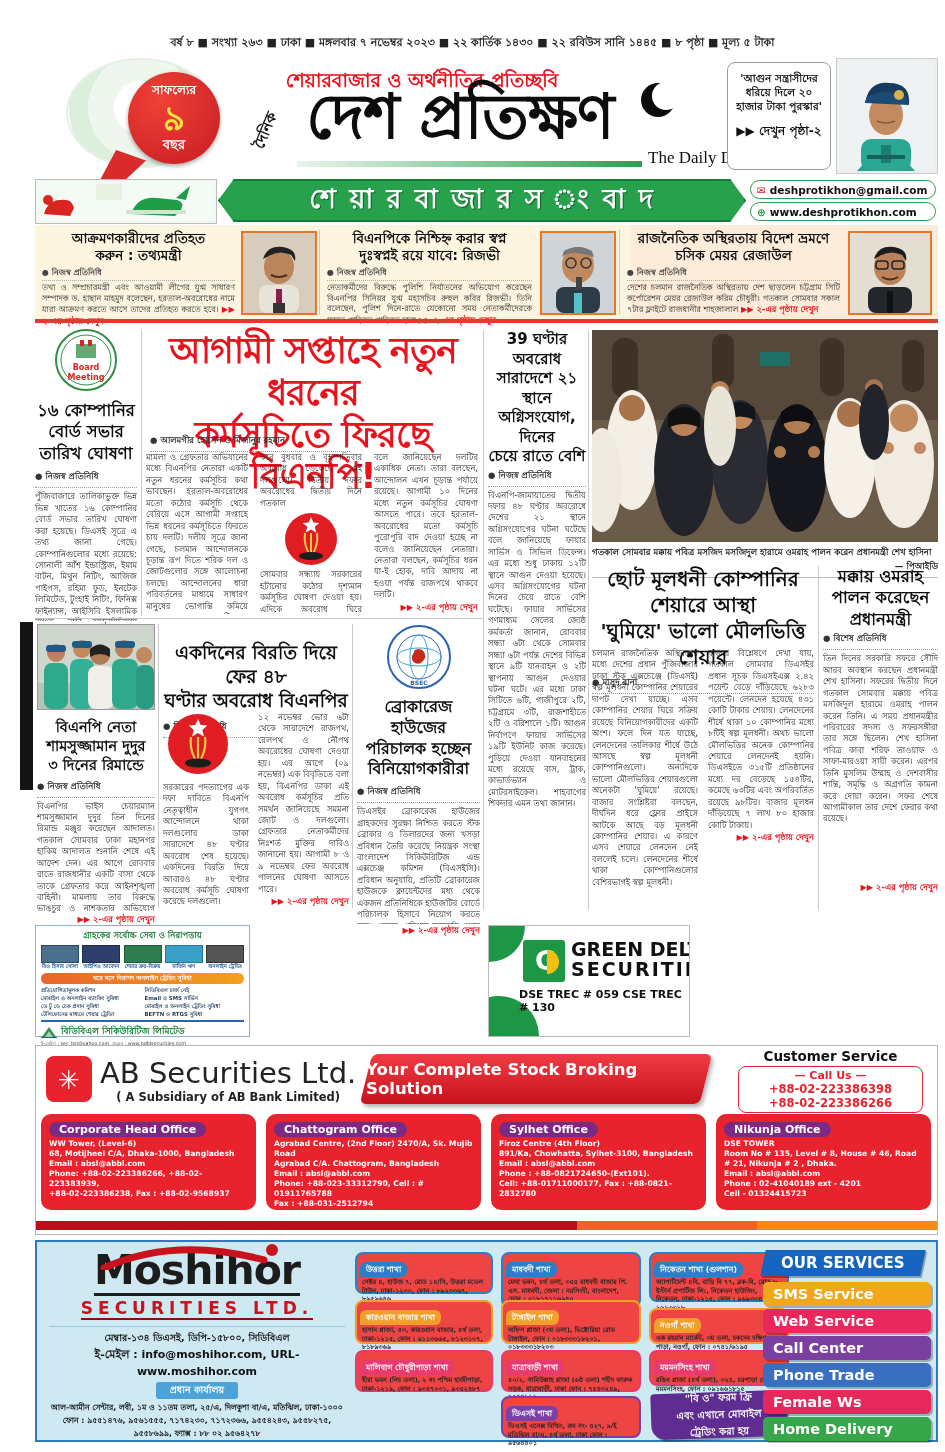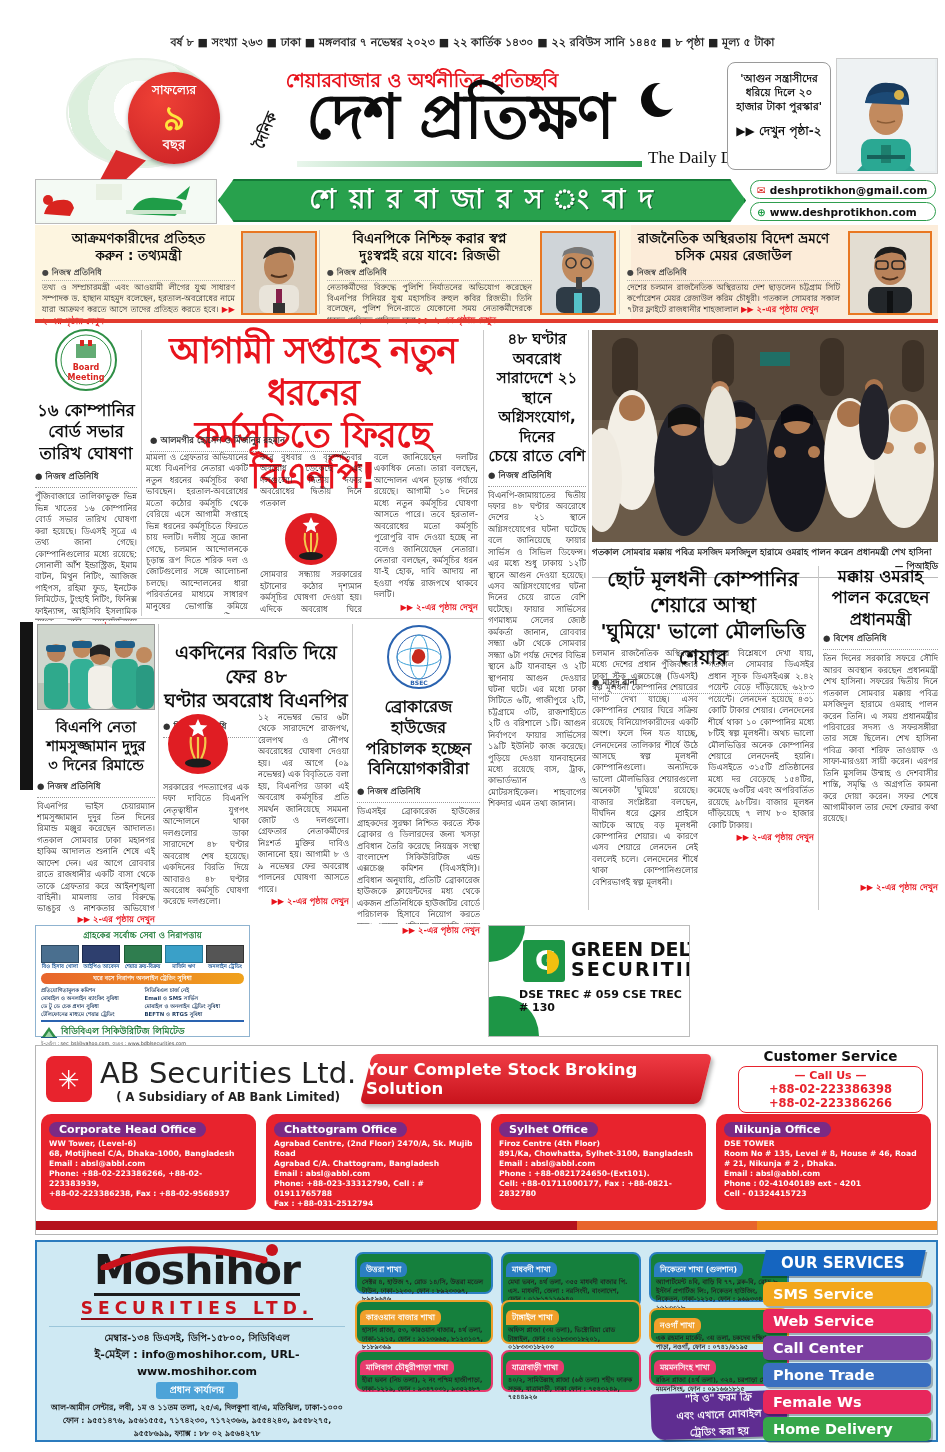--- a/index.html
+++ b/index.html
@@ -48,21 +48,21 @@
   .strip{left:35px;top:225px;width:903px;height:94px;background:linear-gradient(90deg,#fdf5e0 0 66%,#fcecd9 66%);}
   .t-h{font-size:13.5px;font-weight:bold;text-align:center;line-height:1.25;color:#0d0d0d;}
   .t-byline{font-size:8px;font-weight:bold;color:#444;border-bottom:1px dotted #aaa;margin:2px 0;padding-bottom:1px;}
   .t-body{font-size:8px;line-height:1.35;text-align:justify;color:#222;}
   .t-photo{position:absolute;border:2.5px solid #e87722;background:#ddd;}
   
   .ad-box{position:absolute;top:925px;height:112px;background:#fff;border:1.5px solid #9bbdd6;box-sizing:border-box;}
   .office-card{position:absolute;width:215px;height:96px;background:#e8232d;border-radius:10px;color:#fff;padding:4px 8px;box-sizing:border-box;}
   .office-pill{display:inline-block;background:#7b2a84;border-radius:9px;padding:1px 10px;font-size:11px;font-weight:bold;margin-bottom:2px;}
   .office-line{font-size:7.6px;font-weight:bold;line-height:1.32;}
-  .branch{position:absolute;background:#15803d;border-radius:8px;box-sizing:border-box;padding:3px 5px;}
+  .branch{position:absolute;background:#ef4444;border-radius:8px;box-sizing:border-box;padding:3px 5px;}
   .branch .bt{display:inline-block;color:#fff;font-size:7.8px;font-weight:bold;border-radius:6px 6px 6px 0;padding:1px 6px;margin:-8px 0 1px -2px;}
   .branch .bb{font-size:6.4px;font-weight:bold;line-height:1.35;color:#222;}
   .svc{position:absolute;left:0;width:168px;height:24px;border-radius:5px;color:#fff;font-weight:bold;font-size:14.5px;
        display:flex;align-items:center;padding-left:10px;box-sizing:border-box;box-shadow:2px 2px 0 rgba(0,0,0,.25);}
 </style>
 </head>
 <body>
 
 <div class="page">
 
@@ -229,21 +229,21 @@
     <div class="body-txt jus">সোমবার সন্ধ্যায় সরকারের হটানোর কঠোর দৃশ্যমান কর্মসূচির ঘোষণা দেওয়া হয়। এদিকে অবরোধ ঘিরে রাজধানীসহ সারাদেশে আইনশৃঙ্খলা বাহিনীর সতর্ক অবস্থান দেখা গেছে। নেতাকর্মীদের গ্রেফতারের প্রতিবাদে এবং সরকারের পদত্যাগের এক দফা দাবিতে এই কর্মসূচি পালন করা হচ্ছে বলে দলীয় সূত্র জানিয়েছে।</div>
   </div>
   <div class="abs" style="left:374px;top:452px;width:104px;height:162px;overflow:hidden;">
     <div class="body-txt jus">বলে জানিয়েছেন দলটির একাধিক নেতা। তারা বলছেন, আন্দোলন এখন চূড়ান্ত পর্যায়ে রয়েছে। আগামী ১০ দিনের মধ্যে নতুন কর্মসূচির ঘোষণা আসতে পারে। তবে হরতাল-অবরোধের মতো কর্মসূচি পুরোপুরি বাদ দেওয়া হচ্ছে না বলেও জানিয়েছেন নেতারা। নেতারা বলছেন, কর্মসূচির ধরন যা-ই হোক, দাবি আদায় না হওয়া পর্যন্ত রাজপথে থাকবে দলটি।</div>
     <div class="more">▶▶ ২-এর পৃষ্ঠায় দেখুন</div>
   </div>
 
   <div class="vline" style="left:483px;top:330px;height:580px;"></div>
 
   <div class="abs" style="left:488px;top:330px;width:98px;">
-    <div class="hl pre ctr" style="font-size:15px;line-height:1.3;">৪৮ ঘণ্টার অবরোধ
+    <div class="hl pre ctr" style="font-size:15px;line-height:1.3;">39 ঘণ্টার অবরোধ
 সারাদেশে ২১ স্থানে
 অগ্নিসংযোগ, দিনের
 চেয়ে রাতে বেশি</div>
     <div class="byline">● নিজস্ব প্রতিনিধি</div>
     <div class="body-txt jus" style="margin-top:3px;height:440px;overflow:hidden;">বিএনপি-জামায়াতের দ্বিতীয় দফার ৪৮ ঘণ্টার অবরোধে দেশের ২১ স্থানে অগ্নিসংযোগের ঘটনা ঘটেছে বলে জানিয়েছে ফায়ার সার্ভিস ও সিভিল ডিফেন্স। এর মধ্যে শুধু ঢাকায় ১২টি স্থানে আগুন দেওয়া হয়েছে। এসব অগ্নিসংযোগের ঘটনা দিনের চেয়ে রাতে বেশি ঘটেছে। ফায়ার সার্ভিসের গণমাধ্যম সেলের জ্যেষ্ঠ কর্মকর্তা জানান, রোববার সন্ধ্যা ৬টা থেকে সোমবার সন্ধ্যা ৬টা পর্যন্ত দেশের বিভিন্ন স্থানে ৯টি যানবাহন ও ২টি স্থাপনায় আগুন দেওয়ার ঘটনা ঘটে। এর মধ্যে ঢাকা সিটিতে ৬টি, গাজীপুরে ২টি, চট্টগ্রামে ৩টি, রাজশাহীতে ২টি ও বরিশালে ১টি। আগুন নির্বাপণে ফায়ার সার্ভিসের ১৯টি ইউনিট কাজ করেছে। পুড়িয়ে দেওয়া যানবাহনের মধ্যে রয়েছে বাস, ট্রাক, কাভার্ডভ্যান ও মোটরসাইকেল। শাহবাগের শিকদার এমন তথ্য জানান।</div>
     <div class="more">▶▶ ২-এর পৃষ্ঠায় দেখুন</div>
   </div>
 
   <div class="vline" style="left:588px;top:330px;height:580px;"></div>
 
@@ -549,20 +549,24 @@
       <div class="bb">মেঘা ভবন, ৪র্থ তলা, ৩৫৫ মাধবদী বাজার পি. এস. মাধবদী, জেলা : নরসিংদী, বাংলাদেশ, ফোন : ০১৮১৭১১৬৯৪০</div>
     </div>
     <div class="branch" style="left:464px;top:58px;width:140px;height:44px;border:2px solid #f09f2a;">
       <div class="bt" style="background:#f09f2a;">টাঙ্গাইল শাখা</div>
       <div class="bb">অফিস প্লাজা (৩য় তলা), ভিক্টোরিয়া রোড টাঙ্গাইল, ফোন : ০১৮৩৩৩১৮২০১, ০১৮৩৩৩১৮২০৩</div>
     </div>
     <div class="branch" style="left:464px;top:108px;width:140px;height:42px;border:2px solid #e83a6e;">
       <div class="bt" style="background:#e83a6e;">যাত্রাবাড়ী শাখা</div>
       <div class="bb">৪০/২, সামিউল্লাহ প্লাজা (৬ষ্ঠ তলা) শহীদ ফারুক সড়ক, যাত্রাবাড়ী, ঢাকা ফোন : ৭৫৪৩২৪৯, ৭৫৪৪৯২৬</div>
     </div>
+    <div class="branch" style="left:464px;top:154px;width:140px;height:42px;border:2px solid #7c3fa5;">
+      <div class="bt" style="background:#7c3fa5;">ডিএসই শাখা</div>
+      <div class="bb">ডিএসই এনেক্স বিল্ডিং, রুম নং- ৪২৭, ৯/ই মতিঝিল বা/এ, ৪র্থ তলা, ঢাকা ফোন : ৯৫৬৪৪০১</div>
+    </div>
 
     <div class="branch" style="left:612px;top:10px;width:140px;height:50px;border:2px solid #2b7fc3;">
       <div class="bt" style="background:#2b7fc3;">নিকেতন শাখা (গুলশান)</div>
       <div class="bb">অ্যাপার্টমেন্ট ৪বি, বাড়ি বি ৭৭, ব্লক-বি, রোড ৮, ইস্টার্ন প্রপার্টিজ লি:, নিকেতন হাউজিং, নিকেতন, ঢাকা-১২১৫, ফোন : ৯৬৯৩৩৪৭, ৯৬৯৩৩৯৮</div>
     </div>
     <div class="branch" style="left:612px;top:66px;width:140px;height:36px;border:2px solid #f09f2a;">
       <div class="bt" style="background:#f09f2a;">নওগাঁ শাখা</div>
       <div class="bb">এক রহমান মার্কেট, ৩য় তলা, চকদেব দক্ষিণ পাড়া, নওগাঁ, ফোন : ০৭৪১/৬১৯৫</div>
     </div>
     <div class="branch" style="left:612px;top:108px;width:140px;height:36px;border:2px solid #e83a6e;">

